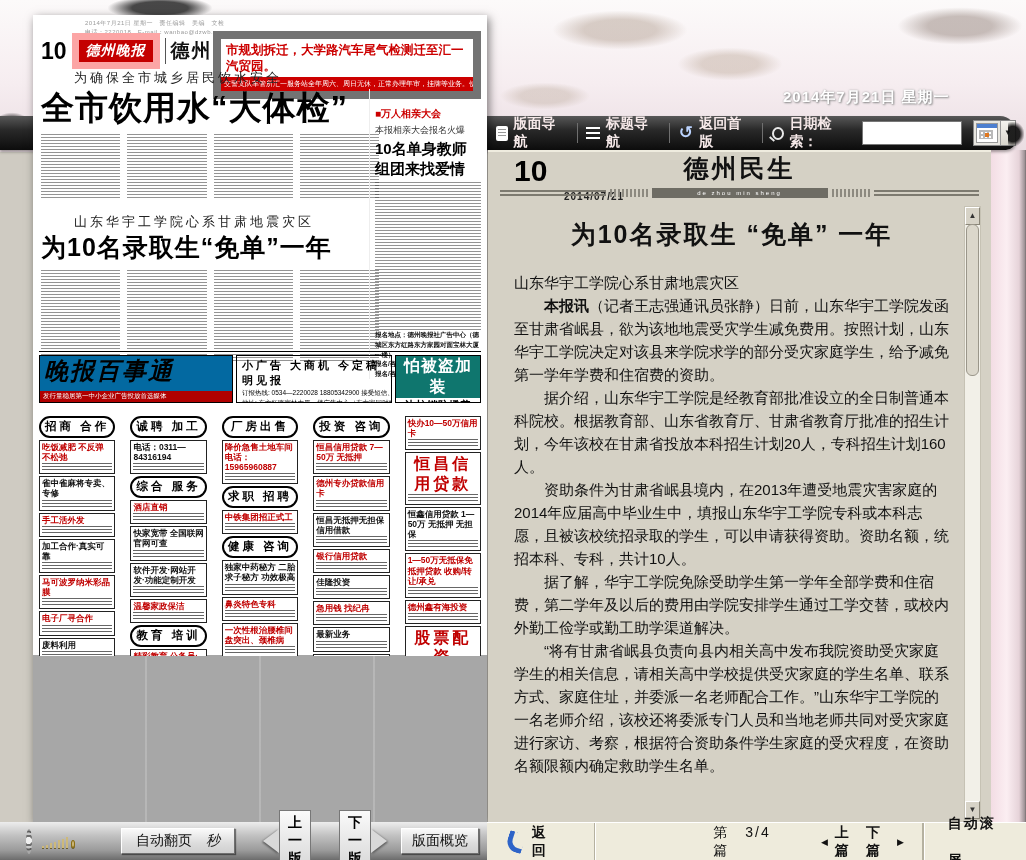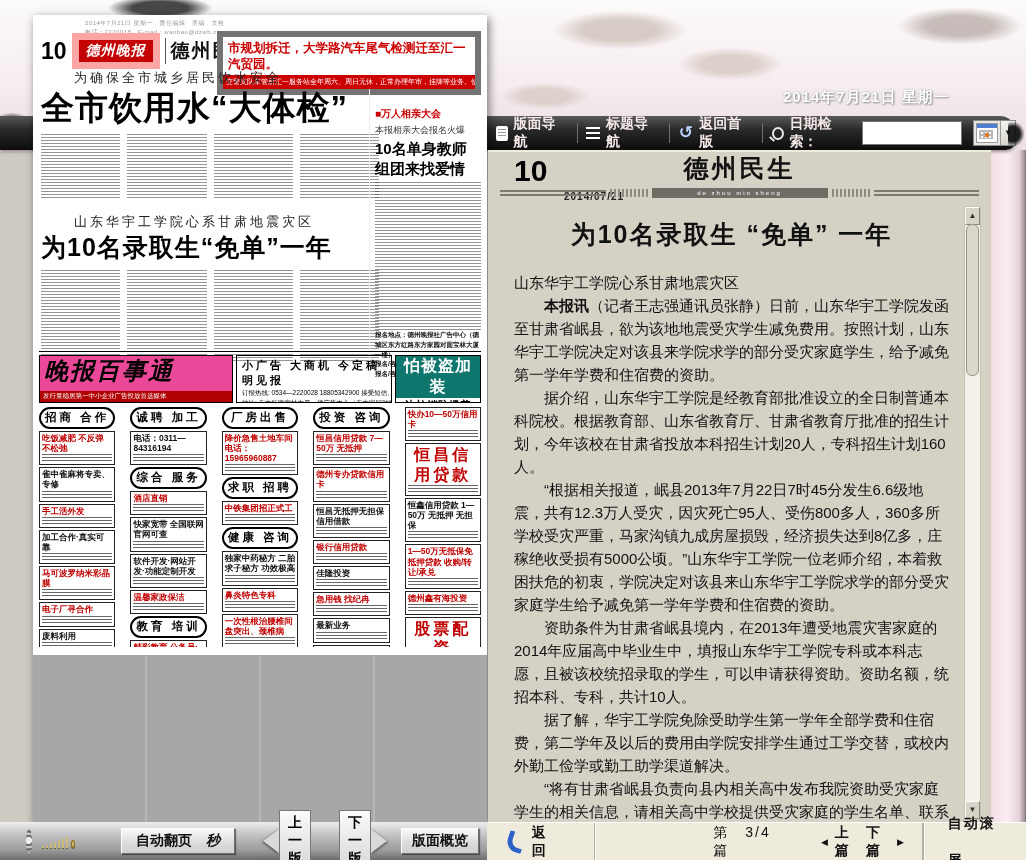--- a/index.html
+++ b/index.html
@@ -59,21 +59,21 @@
   .page{position:absolute;left:0;top:0;width:454px;height:640px;background:#fff;box-sizing:border-box;}
 
   .np-meta{position:absolute;left:52px;top:4px;font-size:6px;color:#9a9a9a;line-height:1.5;letter-spacing:.5px;}
   .np-masthead{position:absolute;left:8px;top:18px;display:flex;align-items:center;gap:5px;}
   .np-no{font-size:23px;font-weight:900;color:#000;line-height:1;}
   .np-brand{background:#c40000;color:#fff;font-family:"Liberation Serif","DejaVu Serif",serif;
     font-style:italic;font-weight:bold;font-size:14px;padding:2px 7px;letter-spacing:1px;border:7px solid #fca5a5;}
   .np-sec,.np-col{font-size:19px;font-weight:900;color:#111;letter-spacing:2px;
     border-left:1px solid #555;padding-left:5px;}
   .np-col{font-weight:900;}
-  .np-notice{position:absolute;right:6px;top:16px;width:252px;border:6px solid #737373;background:#fff;}
+  .np-notice{position:absolute;right:6px;top:16px;width:252px;border:8px solid #737373;background:#fff;}
   .np-notice-t{color:#cc0000;font-weight:900;font-size:12.5px;line-height:1.3;padding:3px 5px 2px;}
   .np-notice-s{background:#cc0000;color:#fff;font-size:7px;padding:2px 3px;white-space:nowrap;overflow:hidden;}
 
   .np-kicker{font-size:13px;color:#222;letter-spacing:3px;margin-bottom:3px;margin-left:33px;}
   .np-h1{font-size:33px;font-weight:900;color:#000;letter-spacing:1px;line-height:1.1;}
   .np-h2{font-size:25px;font-weight:900;color:#000;letter-spacing:1px;line-height:1.1;}
   .np-a1{position:absolute;left:8px;top:54px;width:338px;}
   .np-a2{position:absolute;left:8px;top:198px;width:338px;}
   .np-cols{display:flex;gap:7px;margin-top:8px;}
   .np-cols .sim{flex:1;}
@@ -82,34 +82,34 @@
 
   .np-side{position:absolute;right:6px;top:74px;width:106px;border-left:1px solid #eee;padding-left:5px;}
   .side-tag{color:#cc0000;font-size:10px;font-weight:900;margin-top:18px;}
   .side-deck{font-size:9px;color:#333;margin:3px 0 2px;}
   .side-title{font-size:15px;font-weight:900;color:#000;line-height:1.3;margin-bottom:4px;}
   .side-contact div{font-size:6.5px;font-weight:bold;color:#111;line-height:1.5;}
 
   
   .np-classified{position:absolute;left:6px;right:6px;top:336px;bottom:4px;border-top:1px solid #000;padding-top:3px;}
   .cl-head{display:flex;gap:3px;height:48px;}
-  .cl-logo{flex:0 0 192px;border:1px solid #000;position:relative;background:#ec4899;overflow:hidden;}
+  .cl-logo{flex:0 0 192px;border:1px solid #000;position:relative;background:#0369a1;overflow:hidden;}
   .cl-logo-t{font-family:"Liberation Serif","DejaVu Serif",serif;font-weight:900;font-style:italic;
     font-size:24px;letter-spacing:2px;color:#000;padding:2px 4px 0;line-height:1.1;}
   .cl-logo-s{position:absolute;left:0;right:0;bottom:0;background:#b00000;color:#fff;font-size:6.5px;
     padding:1px 3px;white-space:nowrap;}
   .cl-mid{flex:1;border:1px solid #000;padding:2px 5px;overflow:hidden;}
   .cl-mid-1{font-weight:900;font-size:11px;letter-spacing:3px;}
   .cl-mid-2,.cl-mid-3{font-size:6.5px;line-height:1.5;white-space:nowrap;}
   .cl-right{flex:0 0 84px;border:1px solid #000;overflow:hidden;text-align:center;}
   .cl-right-1{background:#0f766e;color:#fff;font-size:16px;font-weight:900;letter-spacing:1px;}
   .cl-right-2{font-size:11px;font-weight:900;color:#000;}
   .cl-right-3{font-size:6.5px;border-top:1px solid #000;margin-top:1px;white-space:nowrap;}
 
-  .ads-grid{display:flex;gap:15px;margin-top:4px;height:240px;overflow:hidden;}
+  .ads-grid{display:flex;gap:15px;margin-top:13px;height:240px;overflow:hidden;}
   .ad-col{flex:1;display:flex;flex-direction:column;gap:2px;overflow:hidden;}
   .ad{border:1px solid #222;padding:1px 2px;background:#fff;}
   .ad .t{font-size:8.5px;font-weight:bold;line-height:1.2;color:#111;}
   .ad.red .t{color:#c00000;}
   .ad.hdr{border:2px solid #000;border-radius:11px;padding:2px 0;background:#fff;}
   .ad.hdr .t{font-size:11.5px;font-weight:900;text-align:center;letter-spacing:3px;color:#000;}
   .ad.big .t{font-size:16px;font-weight:900;color:#c00000;text-align:center;letter-spacing:3px;}
   .adsim{height:9px;margin-top:1px;background:repeating-linear-gradient(180deg,rgba(0,0,0,.6) 0 1px,transparent 1px 3px);}
   .adsim.y{background:#f5e400;height:7px;}
 
@@ -144,21 +144,21 @@
   .bbar-left{position:absolute;left:0;top:822px;width:487px;height:38px;
     background:linear-gradient(180deg,#ededed 0%,#c2c2c2 35%,#9a9a9a 75%,#6c6c6c 100%);
     display:flex;align-items:center;box-sizing:border-box;padding:0 8px;}
   .spk{width:25px;height:25px;border-radius:50%;margin-left:18px;
     background:radial-gradient(circle at 42% 46%,#efefef 0 24%,#6e6e6e 27% 40%,#c9c9c9 43% 56%,#5d5d5d 59% 70%,#a9a9a9 73% 100%);}
   .vol{display:flex;align-items:flex-end;gap:2px;margin-left:10px;height:14px;}
   .vol span{width:2px;background:#cdb97b;box-shadow:0 1px 0 #6b5d2e;}
   .vol-dot{width:6px;height:6px;border-radius:50%;background:#f0c430;border:1px solid #8a6d12;margin-left:1px;}
   .btn3d{background:linear-gradient(180deg,#fafafa,#dcdcdc 60%,#cfcfcf);border:1px solid #6f6f6f;
     border-top-color:#fff;border-left-color:#fff;box-shadow:1px 1px 1px rgba(0,0,0,.45);
-    font-size:14px;font-weight:bold;color:#111;padding:3px 10px;cursor:pointer;white-space:nowrap;}
+    font-size:14px;font-weight:normal;color:#111;padding:3px 10px;cursor:pointer;white-space:nowrap;}
   .flipbtn{margin-left:46px;padding:3px 14px;}
   .flip-sec{font-style:italic;margin-left:14px;}
   .nav-group{display:flex;align-items:center;margin-left:28px;cursor:pointer;}
   .arr{width:0;height:0;border-style:solid;}
   .arr-l{border-width:12px 16px 12px 0;border-color:transparent #d9d9d9 transparent transparent;
     filter:drop-shadow(-1px 1px 1px #555);}
   .arr-r{border-width:12px 0 12px 16px;border-color:transparent transparent transparent #d9d9d9;
     filter:drop-shadow(1px 1px 1px #555);}
   .nav-lbl{background:linear-gradient(180deg,#fafafa,#d6d6d6);border:1px solid #777;
     font-size:14px;font-weight:bold;padding:3px 8px;}
@@ -476,21 +476,20 @@
           <div class="p-line"></div>
       </div>
     </div>
 
     <div class="article-area">
       <div class="a-title">为10名录取生 “免单” 一年</div>
       <p class="a-kicker" style="text-indent:0;">山东华宇工学院心系甘肃地震灾区</p>
       <div id="paragraphs">
           <p><b>本报讯</b>（记者王志强通讯员张静）日前，山东华宇工学院发函至甘肃省岷县，欲为该地地震受灾学生减免费用。按照计划，山东华宇工学院决定对该县来学院求学的部分受灾家庭学生，给予减免第一学年学费和住宿费的资助。</p>
           <p>据介绍，山东华宇工学院是经教育部批准设立的全日制普通本科院校。根据教育部、山东省教育厅、甘肃省教育厅批准的招生计划，今年该校在甘肃省投放本科招生计划20人，专科招生计划160人。</p>
-          <p>“根据相关报道，岷县2013年7月22日7时45分发生6.6级地震，共有12.3万人受灾，因灾死亡95人、受伤800多人，360多所学校受灾严重，马家沟镇九成房屋损毁，经济损失达到8亿多，庄稼绝收受损有5000公顷。”山东华宇工学院一位老师介绍，本着救困扶危的初衷，学院决定对该县来山东华宇工学院求学的部分受灾家庭学生给予减免第一学年学费和住宿费的资助。</p>
           <p>资助条件为甘肃省岷县境内，在2013年遭受地震灾害家庭的2014年应届高中毕业生中，填报山东华宇工学院专科或本科志愿，且被该校统招录取的学生，可以申请获得资助。资助名额，统招本科、专科，共计10人。</p>
           <p>据了解，华宇工学院免除受助学生第一学年全部学费和住宿费，第二学年及以后的费用由学院安排学生通过工学交替，或校内外勤工俭学或勤工助学渠道解决。</p>
           <p>“将有甘肃省岷县负责向县内相关高中发布我院资助受灾家庭学生的相关信息，请相关高中学校提供受灾家庭的学生名单、联系方式、家庭住址，并委派一名老师配合工作。”山东华宇工学院的一名老师介绍，该校还将委派专门人员和当地老师共同对受灾家庭进行家访、考察，根据符合资助条件学生家庭的受灾程度，在资助名额限额内确定救助学生名单。</p>
         </div>
     </div>
 
     <div class="vscroll">
       <div class="sb-btn sb-up">▲</div>
       <div class="sb-thumb"></div>
       <div class="sb-btn sb-down">▼</div>

